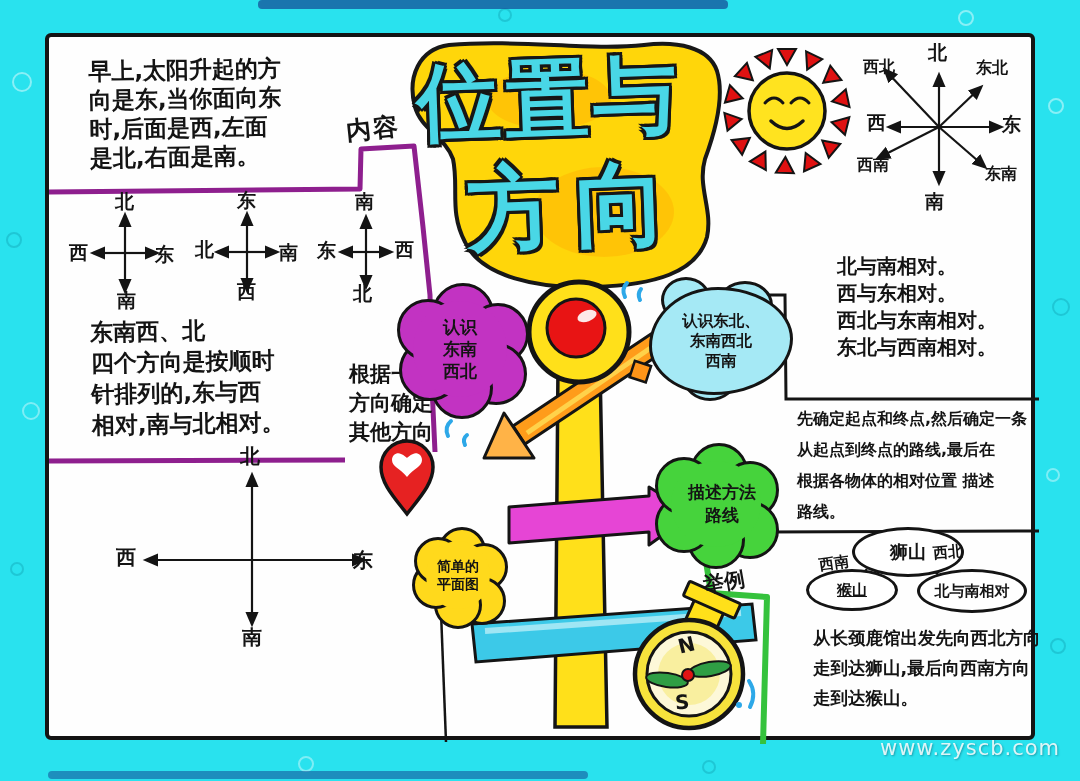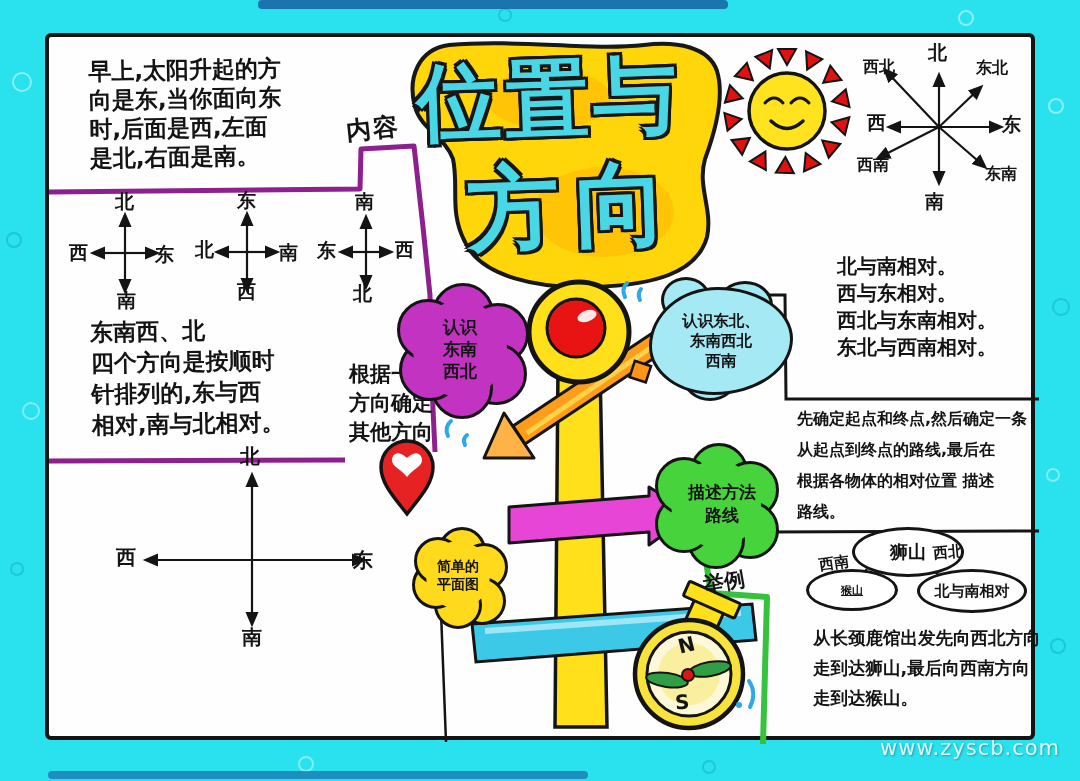--- a/index.html
+++ b/index.html
@@ -237,21 +237,21 @@
     <span class="cl" style="left:808px;top:120px;font-size:16px;">西南</span>
     <span class="cl" style="left:818px;top:76px;">西</span>
     <span class="cl" style="left:814px;top:22px;font-size:16px;">西北</span>
 
     <span class="cl" style="left:629px;top:598px;font-size:20px;transform:rotate(-14deg);">N</span>
     <span class="cl" style="left:626px;top:655px;font-size:20px;transform:rotate(-4deg);">S</span>
 
     <div class="oval" style="left:803px;top:490px;width:106px;height:44px;font-size:18px;font-family:Liberation Serif, serif;">
       <span>狮山</span>
       </div>
-    <div class="oval" style="left:757px;top:532px;width:86px;height:36px;font-size:11px;text-decoration:underline;">
+    <div class="oval" style="left:757px;top:532px;width:86px;height:36px;font-size:15px;text-decoration:underline;">
       <span>猴山</span>
       </div>
     <div class="oval" style="left:868px;top:532px;width:104px;height:38px;font-size:15px;">
       <span>北与南相对</span>
       </div>
     <span class="cl" style="left:884px;top:508px;font-size:15px;transform:rotate(-5deg);">西北</span>
     <span class="cl" style="left:770px;top:519px;font-size:15px;transform:rotate(-8deg);">西南</span>
 
     <div class="flower purpleF" style="left:348px;top:248px;width:126px;height:128px;">
       <i style="left:35px;top:-2px;width:56px;height:56px;"></i>

